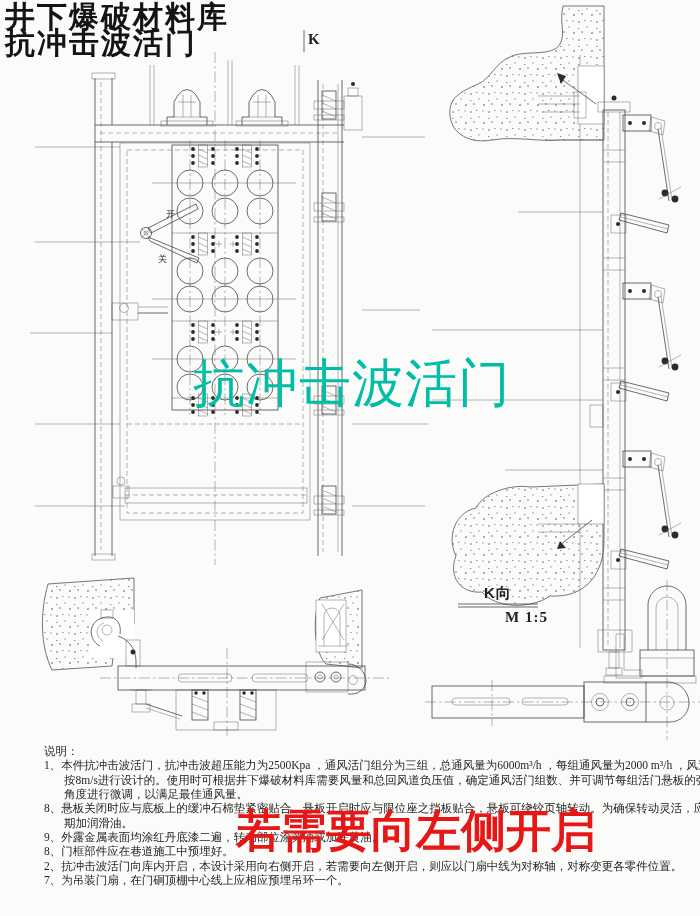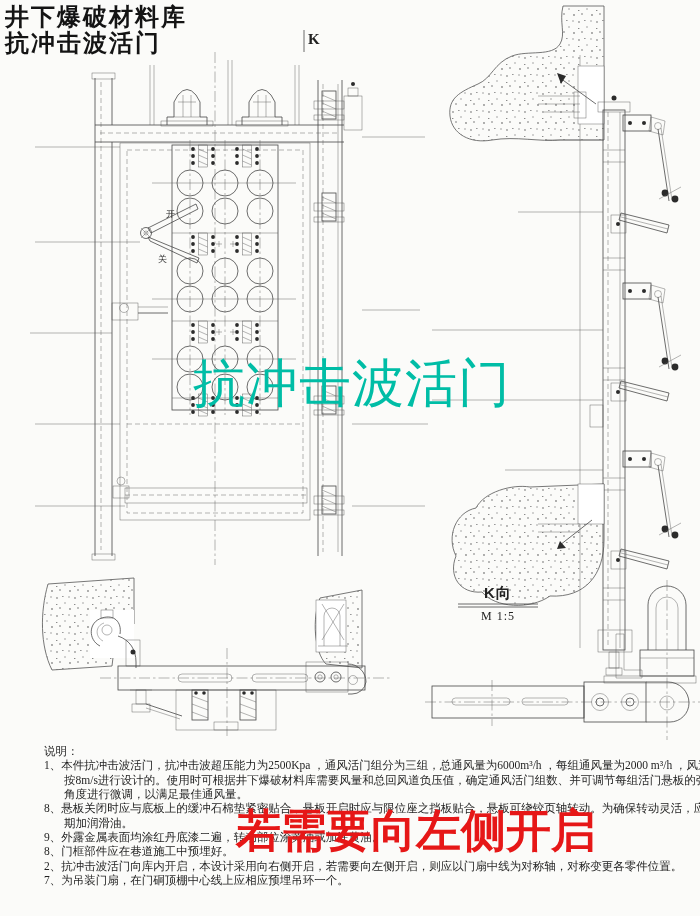--- a/index.html
+++ b/index.html
@@ -7,31 +7,31 @@
         font-family:"Liberation Sans",sans-serif;}
   svg{position:absolute;left:0;top:0;}
   .ln{fill:none;stroke:#474747;stroke-width:.8;}
   .tn{fill:none;stroke:#5a5a5a;stroke-width:.45;}
   .dsh{stroke-dasharray:5 3;}
   .cl{stroke-dasharray:11 3 2.5 3;}
   .dot{fill:#2b2b2b;stroke:none;}
   .wht{fill:#fff;}
   .conc{fill:url(#stip);stroke:#565656;stroke-width:.8;}
   .abs{position:absolute;white-space:nowrap;}
-  .title{left:5px;top:4px;font-weight:bold;font-size:24px;line-height:26px;
+  .title{left:5px;top:4px;font-weight:bold;font-size:30px;line-height:26px;
          letter-spacing:2px;color:#141414;}
   .kmark{left:308px;top:31px;font-family:"Liberation Serif",serif;font-weight:bold;
          font-size:15px;color:#222;}
   .hlbl{font-size:9px;color:#333;}
   .open-lbl{left:166px;top:208px;}
   .close-lbl{left:158px;top:253px;}
   .kview{left:484px;top:584px;font-family:Liberation Sans, sans-serif;font-weight:bold;
          font-size:15px;color:#222;letter-spacing:1px;}
-  .scale{left:481px;top:609px;font-family:"Liberation Serif",serif;font-weight:normal;
-         font-size:12px;color:#222;letter-spacing:1px;}
+  .scale{left:505px;top:609px;font-family:"Liberation Serif",serif;font-weight:bold;
+         font-size:15px;color:#222;letter-spacing:1px;}
   .wm-teal{left:193px;top:349px;font-size:52px;letter-spacing:1px;z-index:5;}
   .wm-red{left:236px;top:801px;font-size:45px;font-weight:bold;z-index:6;}
   .notes{position:absolute;left:16px;top:744px;width:680px;z-index:2;
          font-family:Liberation Serif, serif;font-size:11.5px;line-height:14.35px;
          color:#1f1f1f;margin-left:28px;}
   .note{padding-left:20px;text-indent:-20px;}
 </style>
 </head>
 <body>
 

